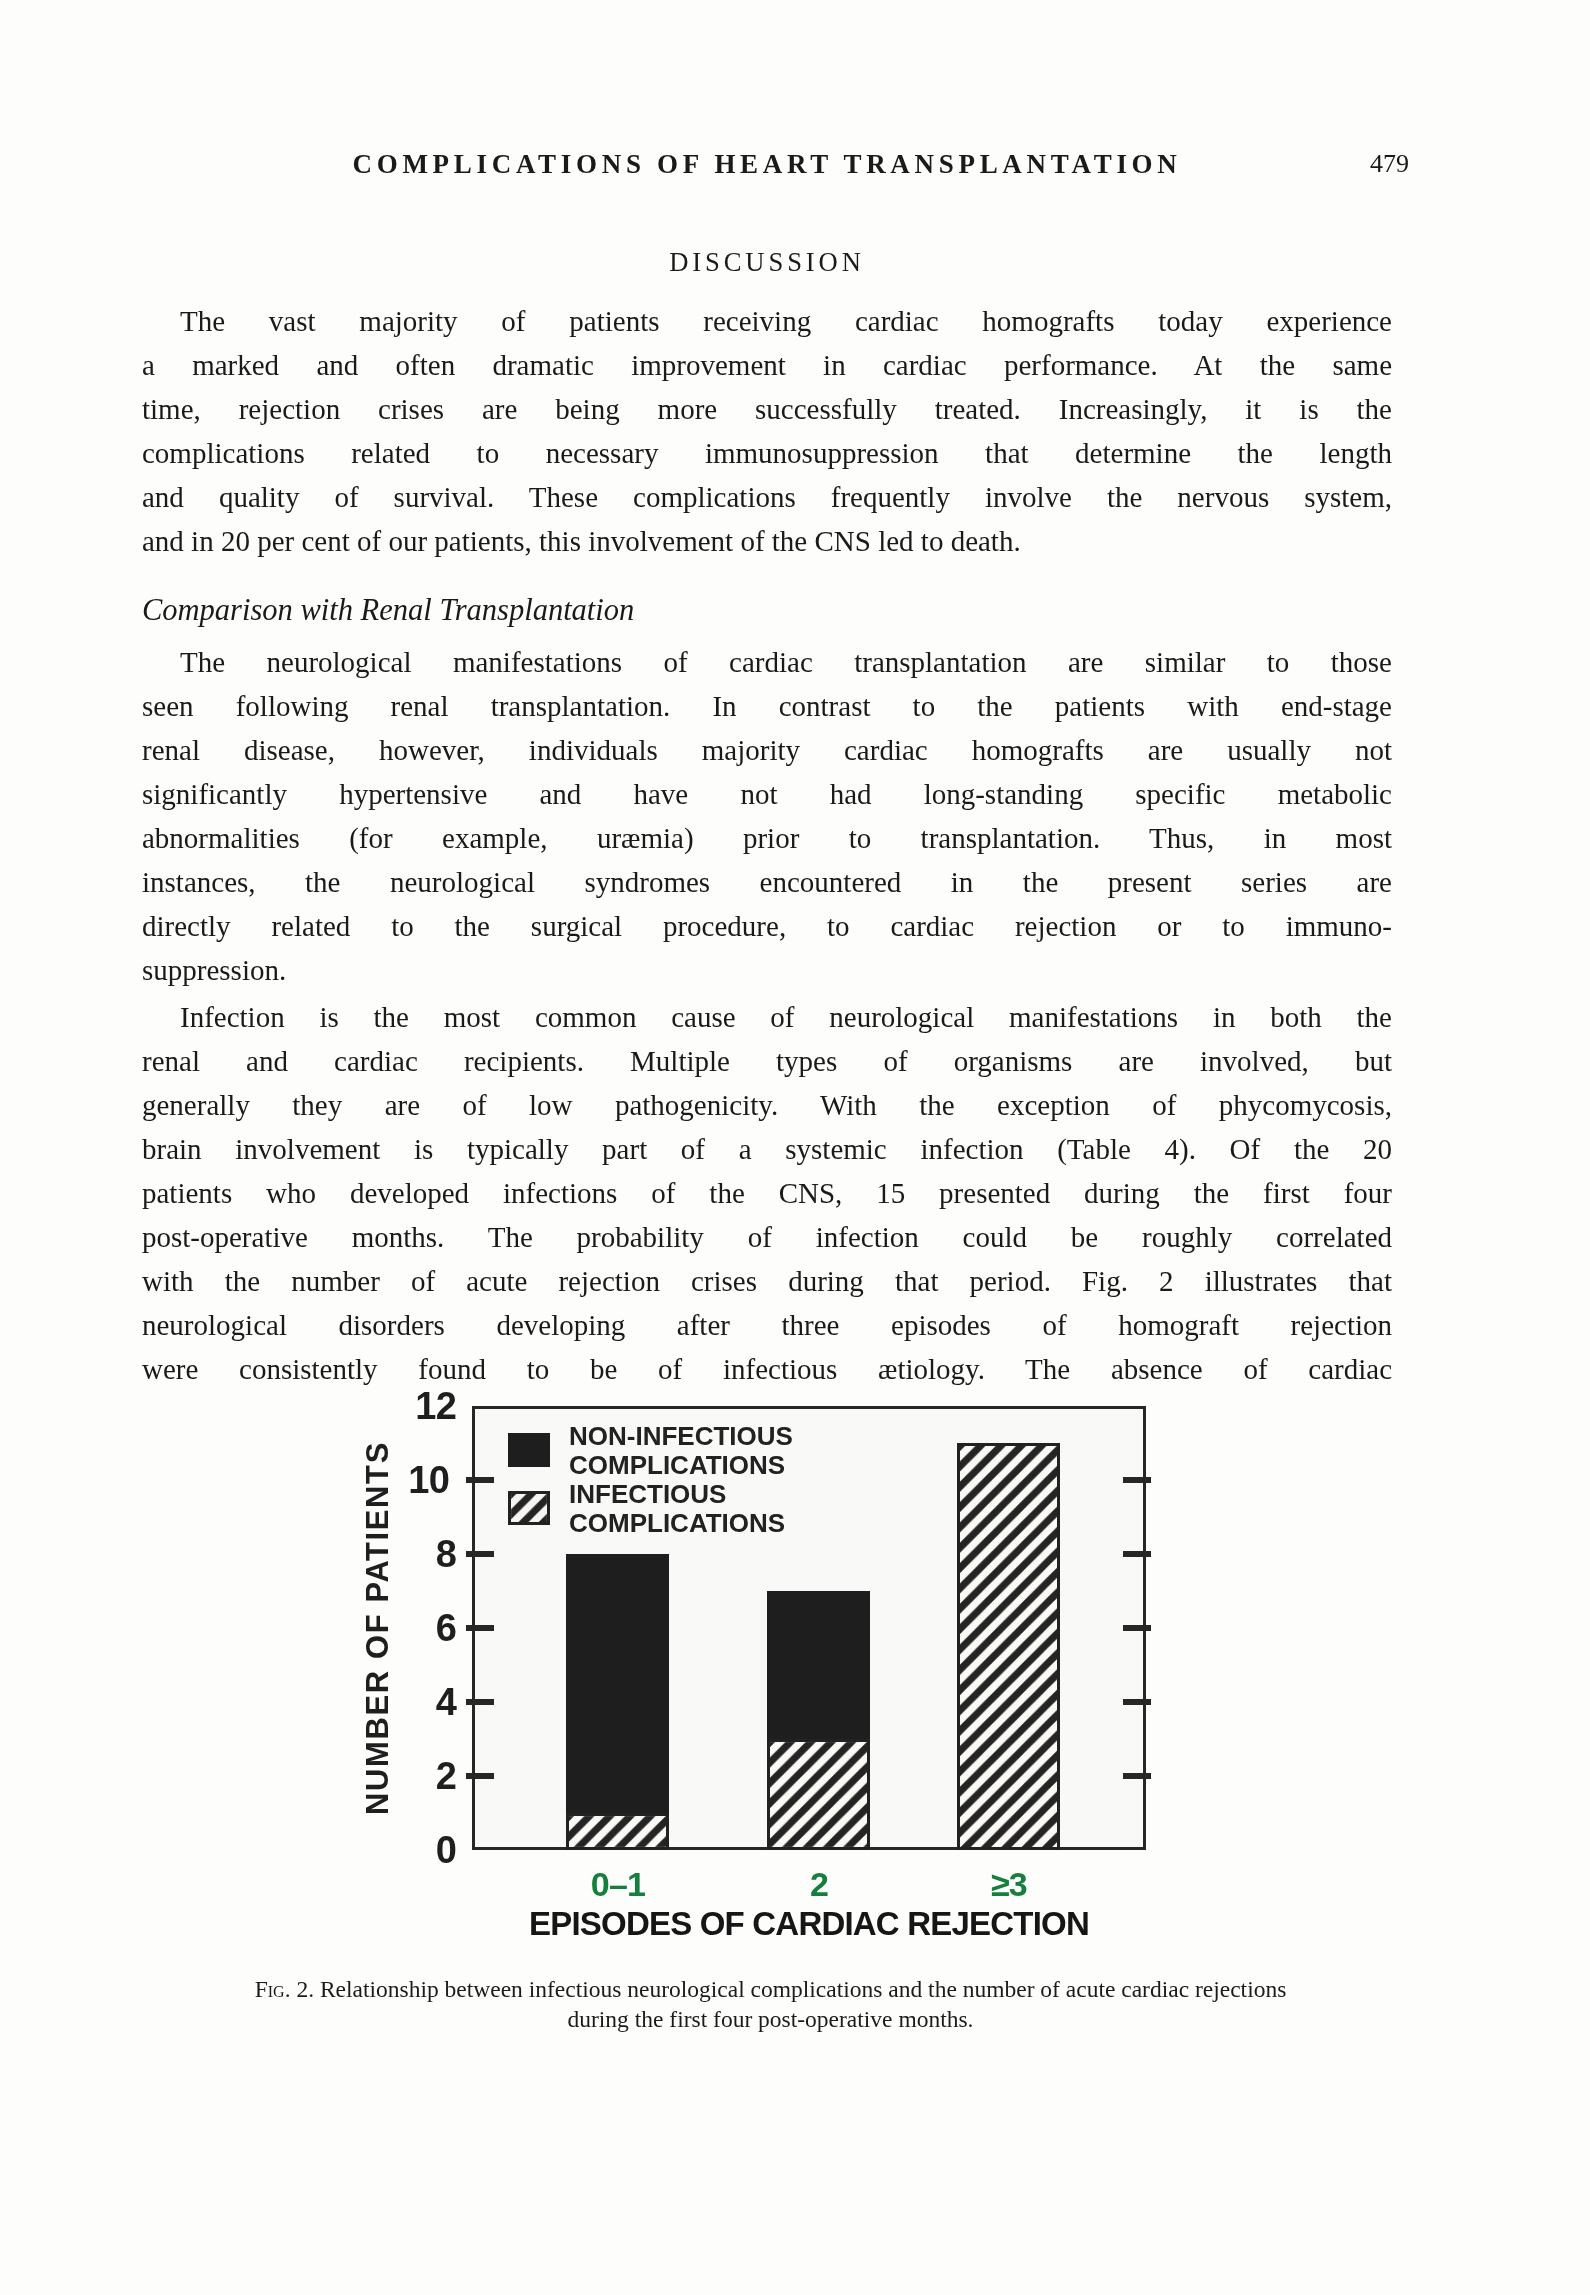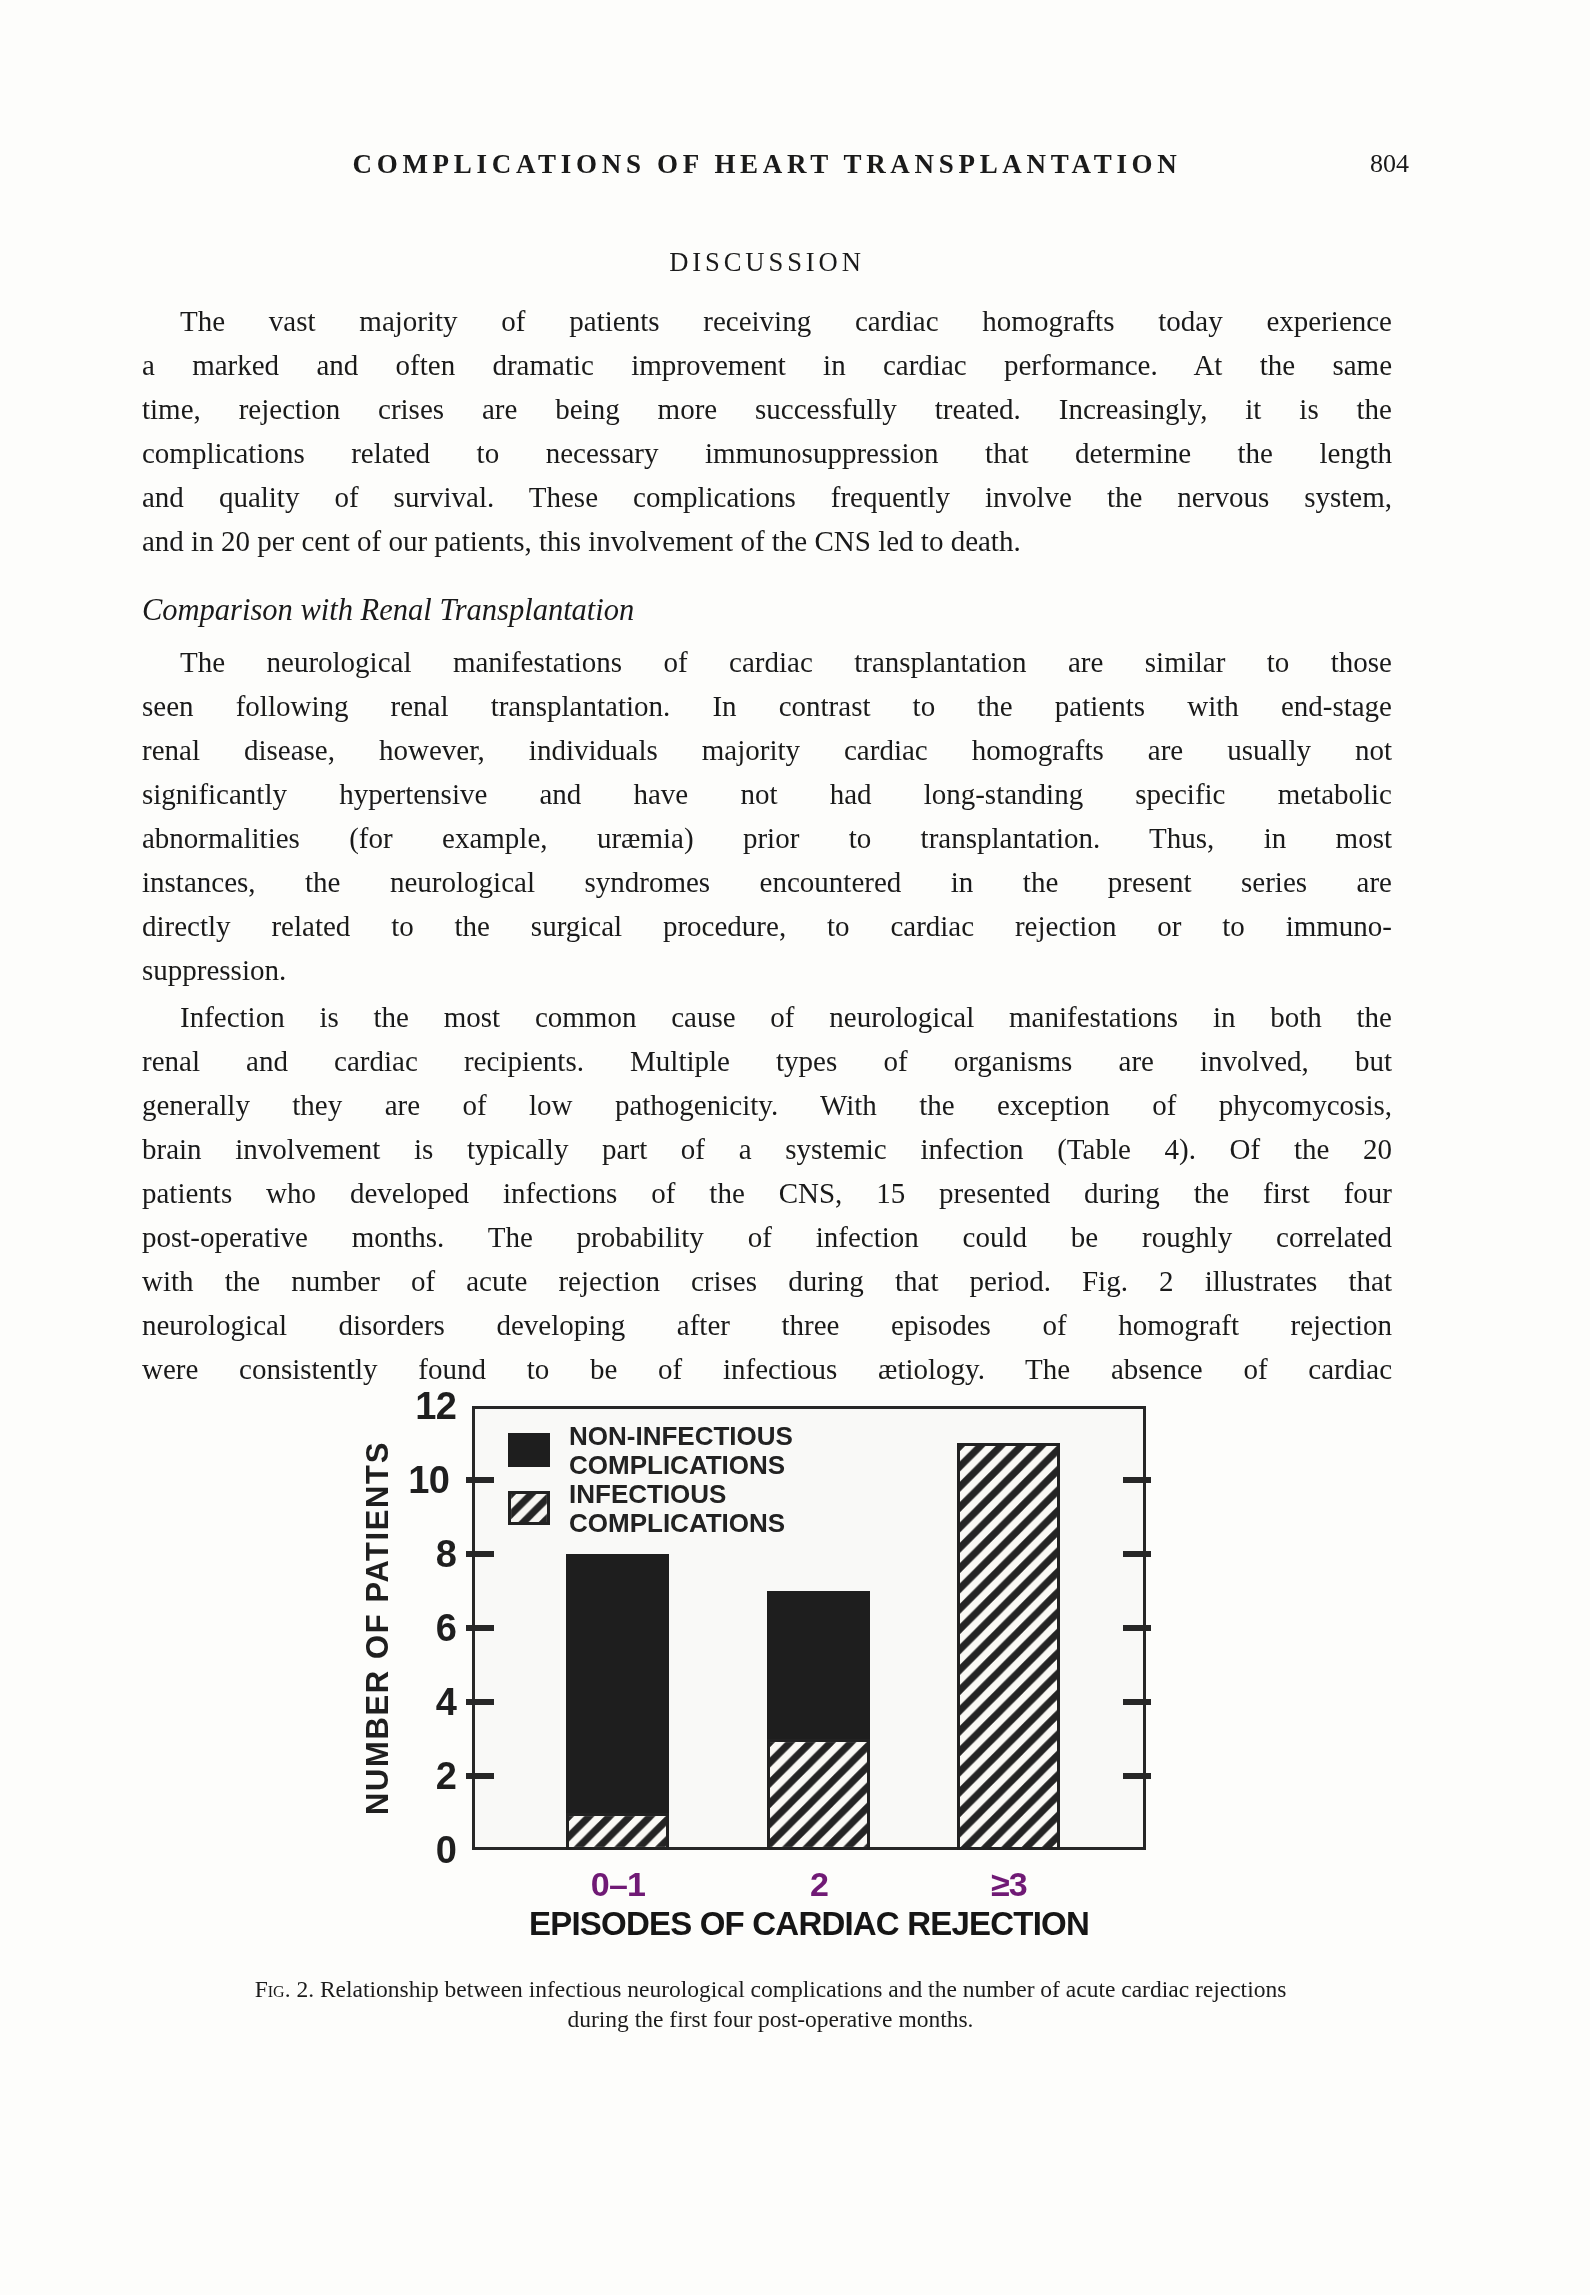--- a/index.html
+++ b/index.html
@@ -42,21 +42,21 @@
   .plot-frame{position:absolute;border:3.9px solid #272727;background:rgba(40,40,30,0.02);box-sizing:border-box;}
   .tick{position:absolute;width:28px;height:6.3px;background:#272727;}
   .ylab{
     position:absolute;width:117px;text-align:right;
     font-family:"Liberation Sans",sans-serif;font-weight:bold;
     font-size:38px;line-height:41px;letter-spacing:-0.8px;color:#1f1f1f;
   }
   .xlab{
     position:absolute;width:172px;text-align:center;
     font-family:"Liberation Sans",sans-serif;font-weight:bold;
-    font-size:34px;line-height:39px;letter-spacing:-0.8px;color:#701a75;
+    font-size:34px;line-height:39px;letter-spacing:-0.8px;color:#15803d;
   }
   .solidseg{position:absolute;background:#1e1e1e;}
   .hatchseg{position:absolute;border:3.1px solid #222222;background:#faf9f5;box-sizing:border-box;}
   .hfill{width:100%;height:100%;display:block;}
   .y-axis-title{
     position:absolute;left:378px;top:1628px;
     transform:translate(-50%,-50%) rotate(-90deg);
     white-space:nowrap;font-family:"Liberation Sans",sans-serif;
     font-weight:bold;font-size:31px;letter-spacing:1.6px;color:#1f1f1f;
   }
@@ -94,21 +94,21 @@
     <pattern id="hatch" width="26" height="26" patternUnits="userSpaceOnUse">
       <rect width="26" height="26" fill="#faf9f5"></rect>
       <path d="M-6,6 L6,-6 M0,26 L26,0 M20,32 L32,20" stroke="#242424" stroke-width="9"></path>
     </pattern>
   </defs>
 </svg>
 
 <div class="page">
 
   <div class="running-title">COMPLICATIONS OF HEART TRANSPLANTATION</div>
-  <div class="page-number">804</div>
+  <div class="page-number">479</div>
 
   <div class="section-heading">DISCUSSION</div>
 
   <div class="para p1">
     <div class="line jl indent">The vast majority of patients receiving cardiac homografts today experience</div>
     <div class="line jl">a marked and often dramatic improvement in cardiac performance. At the same</div>
     <div class="line jl">time, rejection crises are being more successfully treated. Increasingly, it is the</div>
     <div class="line jl">complications related to necessary immunosuppression that determine the length</div>
     <div class="line jl">and quality of survival. These complications frequently involve the nervous system,</div>
     <div class="line">and in 20 per cent of our patients, this involvement of the CNS led to death.</div>

